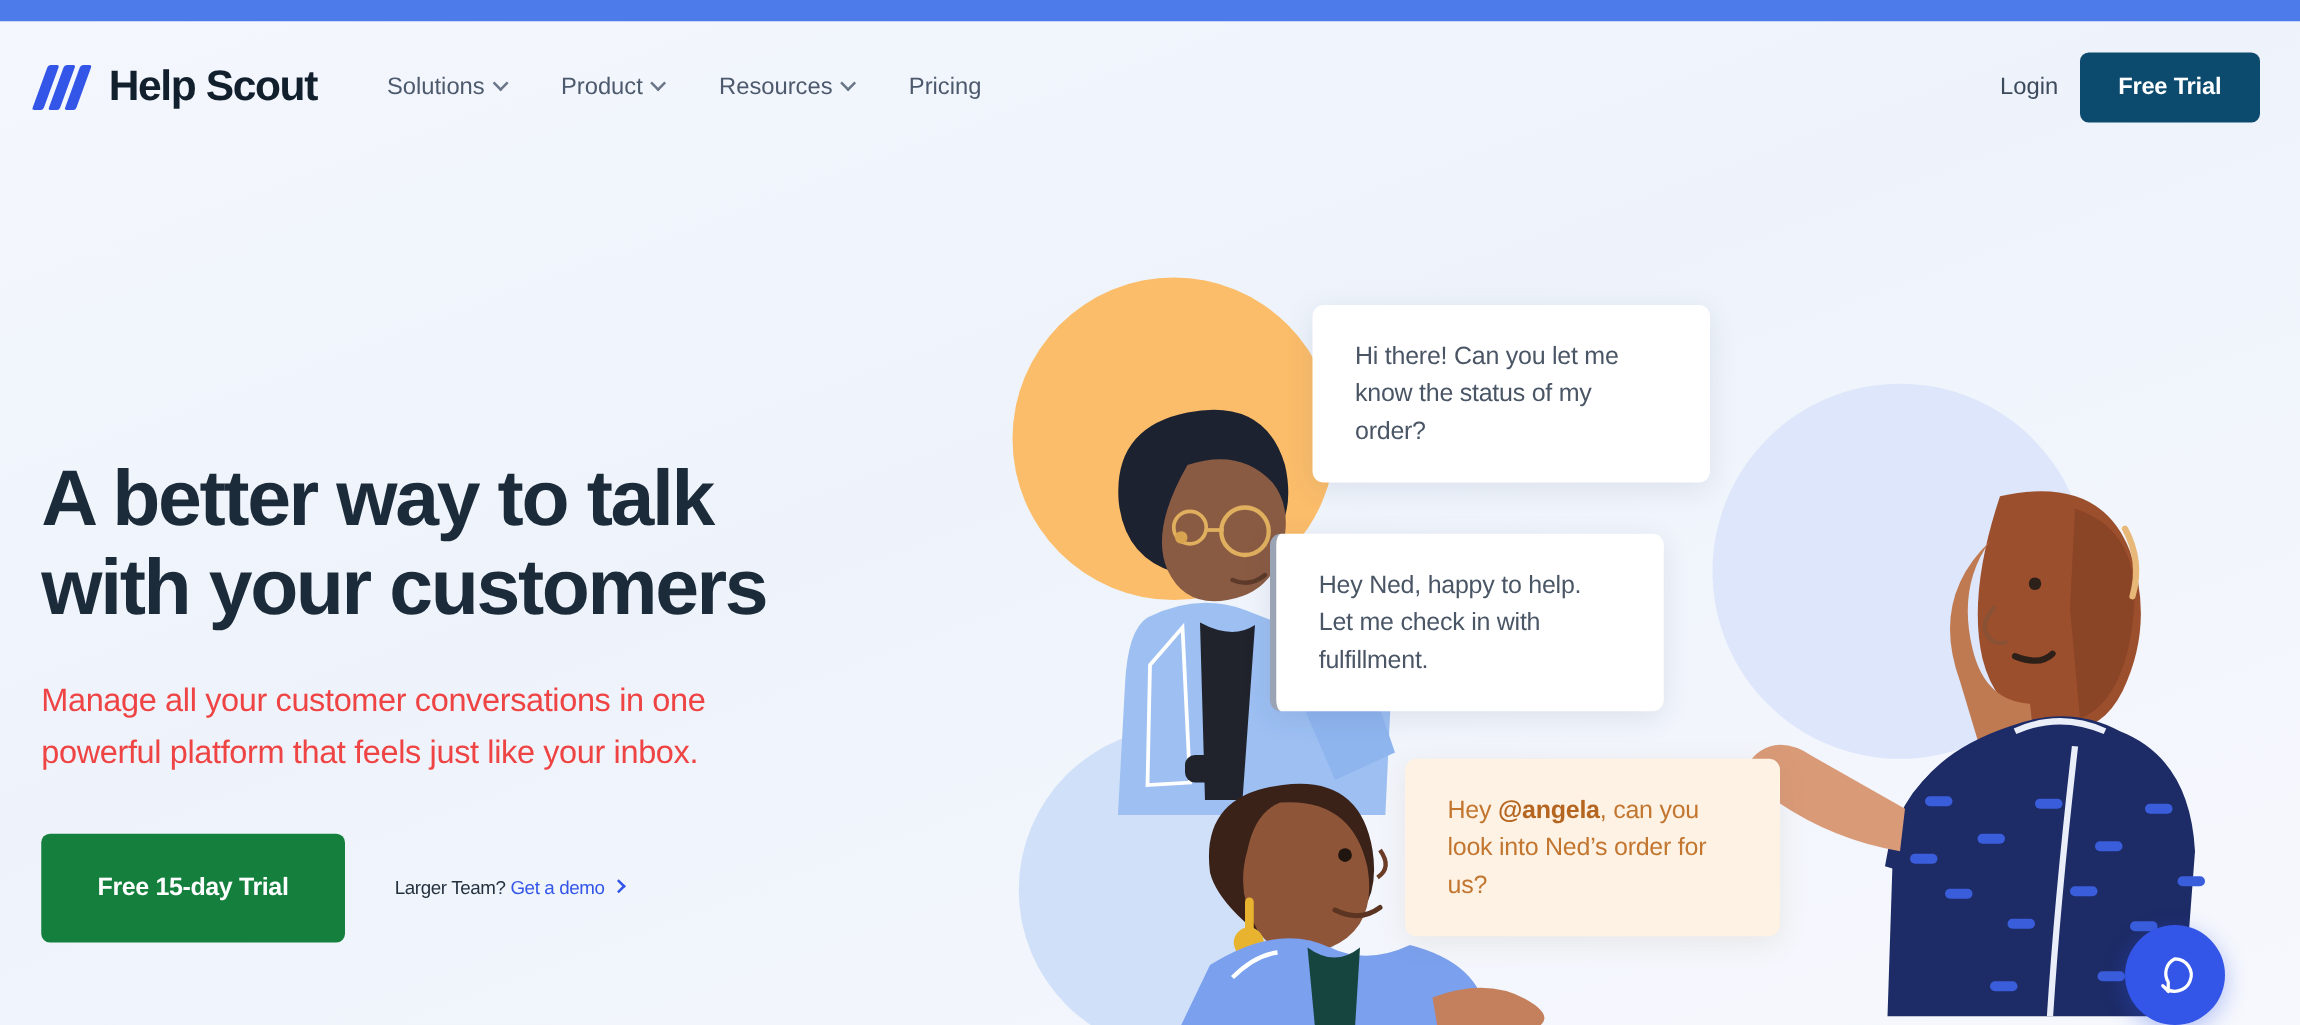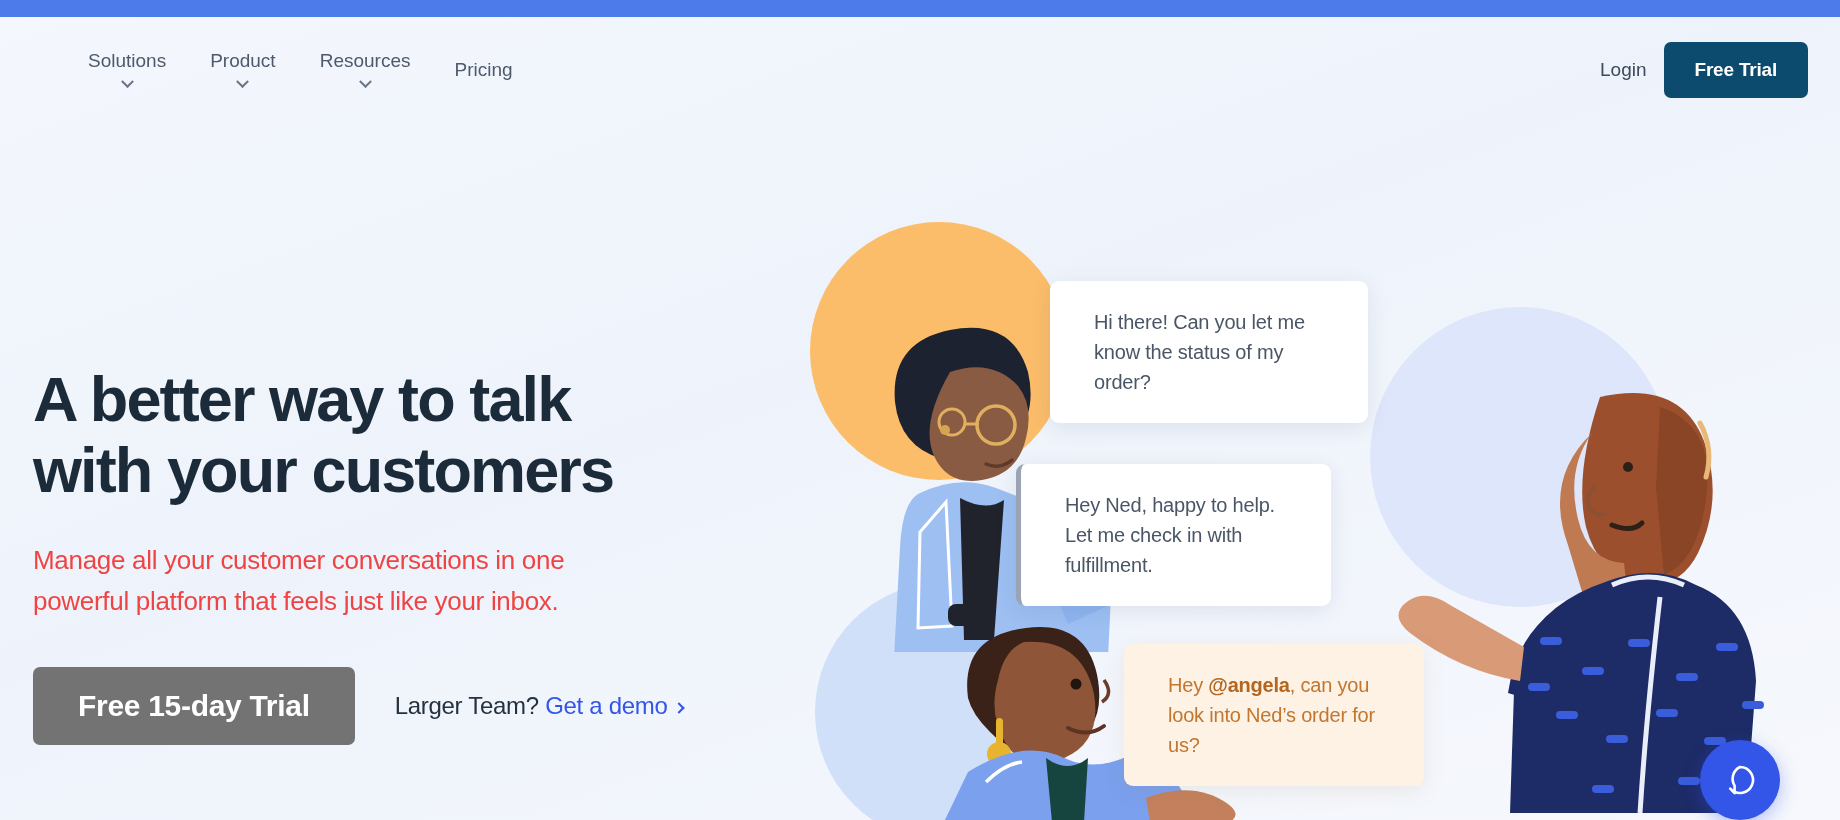--- a/index.html
+++ b/index.html
@@ -25,21 +25,21 @@
     transform:skewX(-20deg); border-radius:2px;
   }
   .logo-mark span:nth-child(1){ left:0; }
   .logo-mark span:nth-child(2){ left:13px; }
   .logo-mark span:nth-child(3){ left:26px; }
   .logo-text { font-size:34px; font-weight:700; color:#12202e; letter-spacing:-1.1px; }
 
   .nav { display:flex; align-items:center; gap:44px; margin-left:56px; }
   .nav-item {
     display:flex; align-items:center; gap:8px; font-size:19px;
-    color:#4d5a6d; cursor:pointer; white-space:nowrap;flex-direction:column;
+    color:#4d5a6d; cursor:pointer; white-space:nowrap;
   }
   .chev-d { width:9px; height:9px; border-right:2.4px solid #6a7688; border-bottom:2.4px solid #6a7688;
             transform:rotate(45deg) translate(-2px,-2px); }
 
   .header-right { margin-left:auto; display:flex; align-items:center; gap:17px; }
   .login-link { font-size:19px; color:#3c4a5c; cursor:pointer; }
   .btn-trial {
     background:#0c4a6e; color:#fff; font-size:19px; font-weight:700;
     padding:17px 31px; border-radius:7px; border:none; cursor:pointer;
     font-family:"Liberation Sans", sans-serif; letter-spacing:-0.2px;
@@ -49,45 +49,44 @@
   .hero-copy { position:absolute; left:33px; top:364px; width:760px; }
   .hero-title {
     font-size:63px; line-height:1.13; font-weight:700; color:#1c2b39;
     letter-spacing:-1.9px;
   }
   .hero-sub {
     margin-top:34px; font-size:26px; line-height:1.55; color:#ef4444; letter-spacing:-0.3px;
   }
   .hero-cta { margin-top:46px; display:flex; align-items:center; gap:40px; }
   .btn-hero {
-    background:#737373; color:#fff; font-size:30px; font-weight:700;
-    padding:22px 45px; border-radius:7px; border:none; cursor:pointer;
+    background:#15803d; color:#fff; font-size:20px; font-weight:700;
+    padding:32px 45px; border-radius:7px; border:none; cursor:pointer;
     font-family:"Liberation Sans", sans-serif; letter-spacing:-0.3px;
   }
-  .demo-wrap { font-size:24px; color:#24313f; letter-spacing:-0.3px; white-space:nowrap; }
+  .demo-wrap { font-size:15px; color:#24313f; letter-spacing:-0.3px; white-space:nowrap; }
   .demo-link { color:#3355e8; cursor:pointer; }
   .chev-r { display:inline-block; width:8px; height:8px;
             border-right:2.6px solid #3355e8; border-top:2.6px solid #3355e8;
             transform:rotate(45deg); margin-left:7px; vertical-align:2px; }
 
   
   .illus { position:absolute; left:780px; top:122px; width:1060px; height:698px; overflow:hidden; }
 
   .circle { position:absolute; border-radius:50%; }
   .c-orange { left:30px;  top:100px; width:258px; height:258px; background:#fbbd6a; }
   .c-blue1  { left:590px; top:185px; width:300px; height:300px; background:#dde6fa; }
   .c-blue2  { left:35px;  top:460px; width:260px; height:260px; background:#cfe0f8; }
 
   
   .bubble {
     position:absolute; background:#fff; border-radius:9px;
     box-shadow:0 5px 22px rgba(44,62,94,.10);
-    padding:26px 44px; font-size:20px; line-height:1.5; color:#4a5666;
+    padding:26px 34px; font-size:20px; line-height:1.5; color:#4a5666;
     letter-spacing:-0.2px;
-    margin-top:37px;
   }
   .b1 { left:270px; top:122px; width:318px; }
   .b2 { left:236px; top:305px; width:315px; border-left:5px solid #9aa4b4; }
   .b3 { left:344px; top:485px; width:300px; background:#fdf2e4; color:#c2762f;
         box-shadow:0 5px 22px rgba(150,110,60,.11); }
   .mention { font-weight:700; color:#b4651f; }
 
   
   .person { position:absolute; }
 
@@ -99,20 +98,28 @@
     box-shadow:0 5px 18px rgba(51,85,232,.35);
   }
 </style>
 </head>
 <body>
 
 <div class="topbar"></div>
 
 <div class="header">
 
+  <div class="logo">
+    <div class="logo-mark">
+      <span></span>
+        <span></span>
+        <span></span>
+    </div>
+    <div class="logo-text">Help Scout</div>
+  </div>
 
   <div class="nav">
     <div class="nav-item">
       <span>Solutions</span>
       <span class="chev-d"></span>
     </div>
     <div class="nav-item">
       <span>Product</span>
       <span class="chev-d"></span>
     </div>

